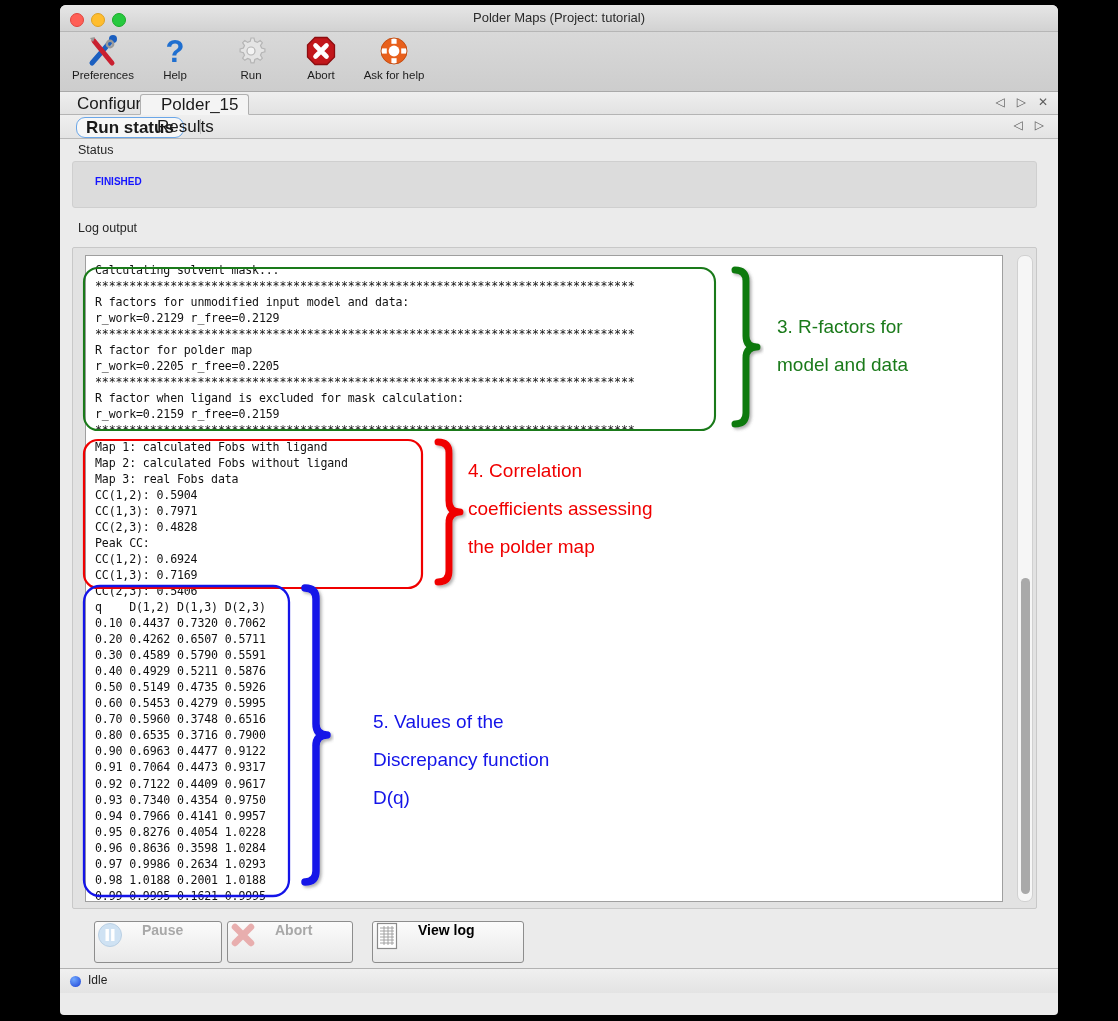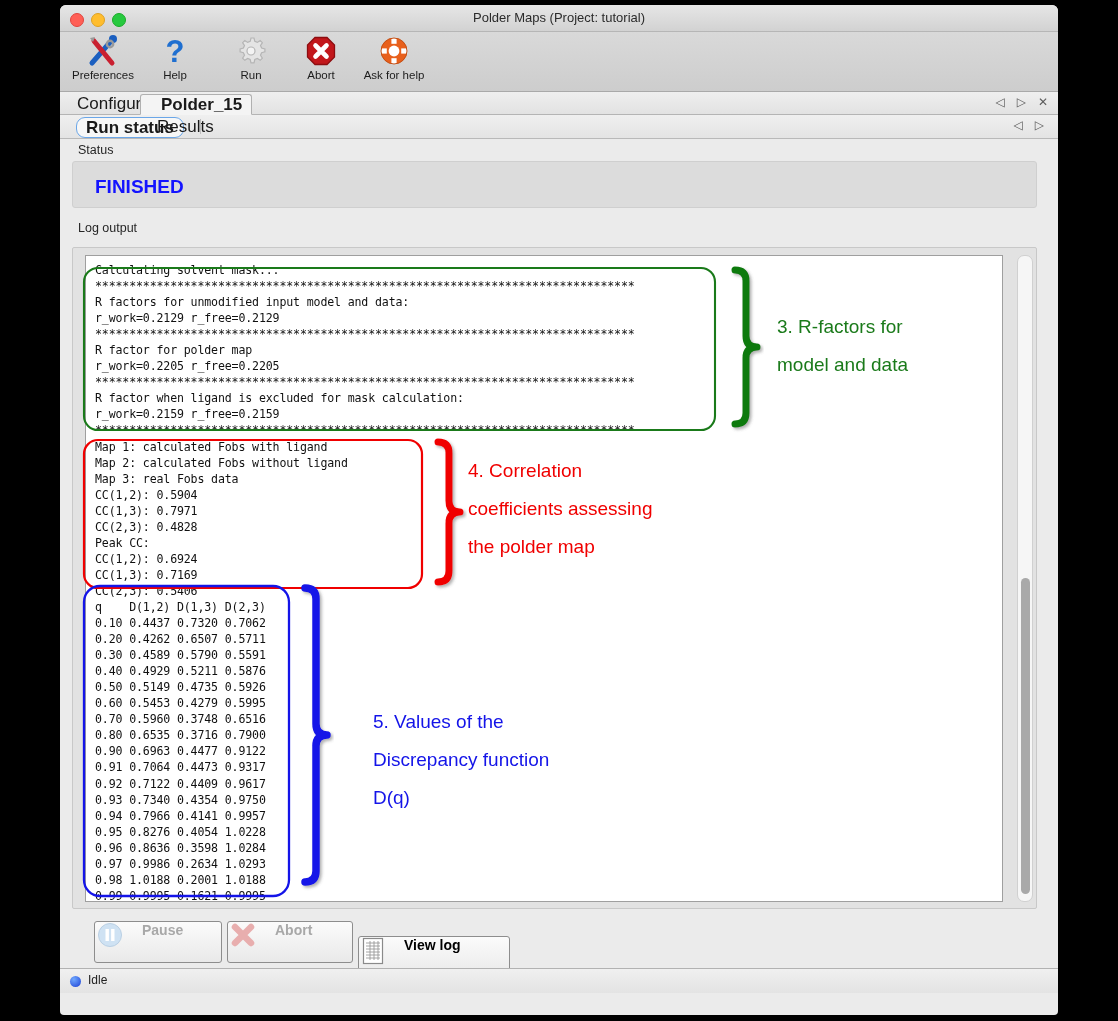--- a/index.html
+++ b/index.html
@@ -103,21 +103,21 @@
     padding: 0 9px;
     font-size: 17px;
     color: #1a1a1a;
     cursor: default;
   }
   .tab.active-plain {
     background: #f4f4f4;
     border: 1px solid #b0b0b0;
     border-bottom-color: #f4f4f4;
     border-radius: 3px 3px 0 0;
-    font-weight: bold;
+    font-weight: normal;
     padding-left: 20px;
   }
   .tab.active-blue {
     background: #f7f7f7;
     border: 1px solid #6aa6e8;
     border-radius: 3px;
     font-weight: bold;
   }
   .tab-sep {
     position: absolute;
@@ -155,21 +155,21 @@
     width: 963px;
     height: 45px;
     background: #dcdcdc;
     border: 1px solid #cfcfcf;
     border-radius: 3px;
   }
   #status-value {
     position: absolute;
     left: 22px;
     top: 14px;
-    font-size: 19px;
+    font-size: 10px;
     font-weight: bold;
     color: #1414ff;
   }
 
   #log-frame {
     position: absolute;
     left: 12px;
     top: 108px;
     width: 963px;
     height: 660px;
@@ -236,21 +236,21 @@
     border-radius: 3px;
     display: flex;
     padding: 0 2px;
     gap: 19px;
     cursor: default;
   }
   .ctl-lbl { font-size: 14px; font-weight: bold; }
   .disabled .ctl-lbl { color: #a8a8a8; }
   #btn-pause { left: 22px; width: 122px; }
   #btn-abort { left: 155px; width: 120px; }
-  #btn-viewlog { left: 286px; width: 146px; margin-top: 15px; }
+  #btn-viewlog { left: 300px; width: 146px; }
 
   
   #statusbar {
     position: relative;
     height: 24px;
     background: linear-gradient(#f0f0f0, #e3e3e3);
     border-top: 1px solid #b2b2b2;
   }
   #sb-dot {
     position: absolute;

